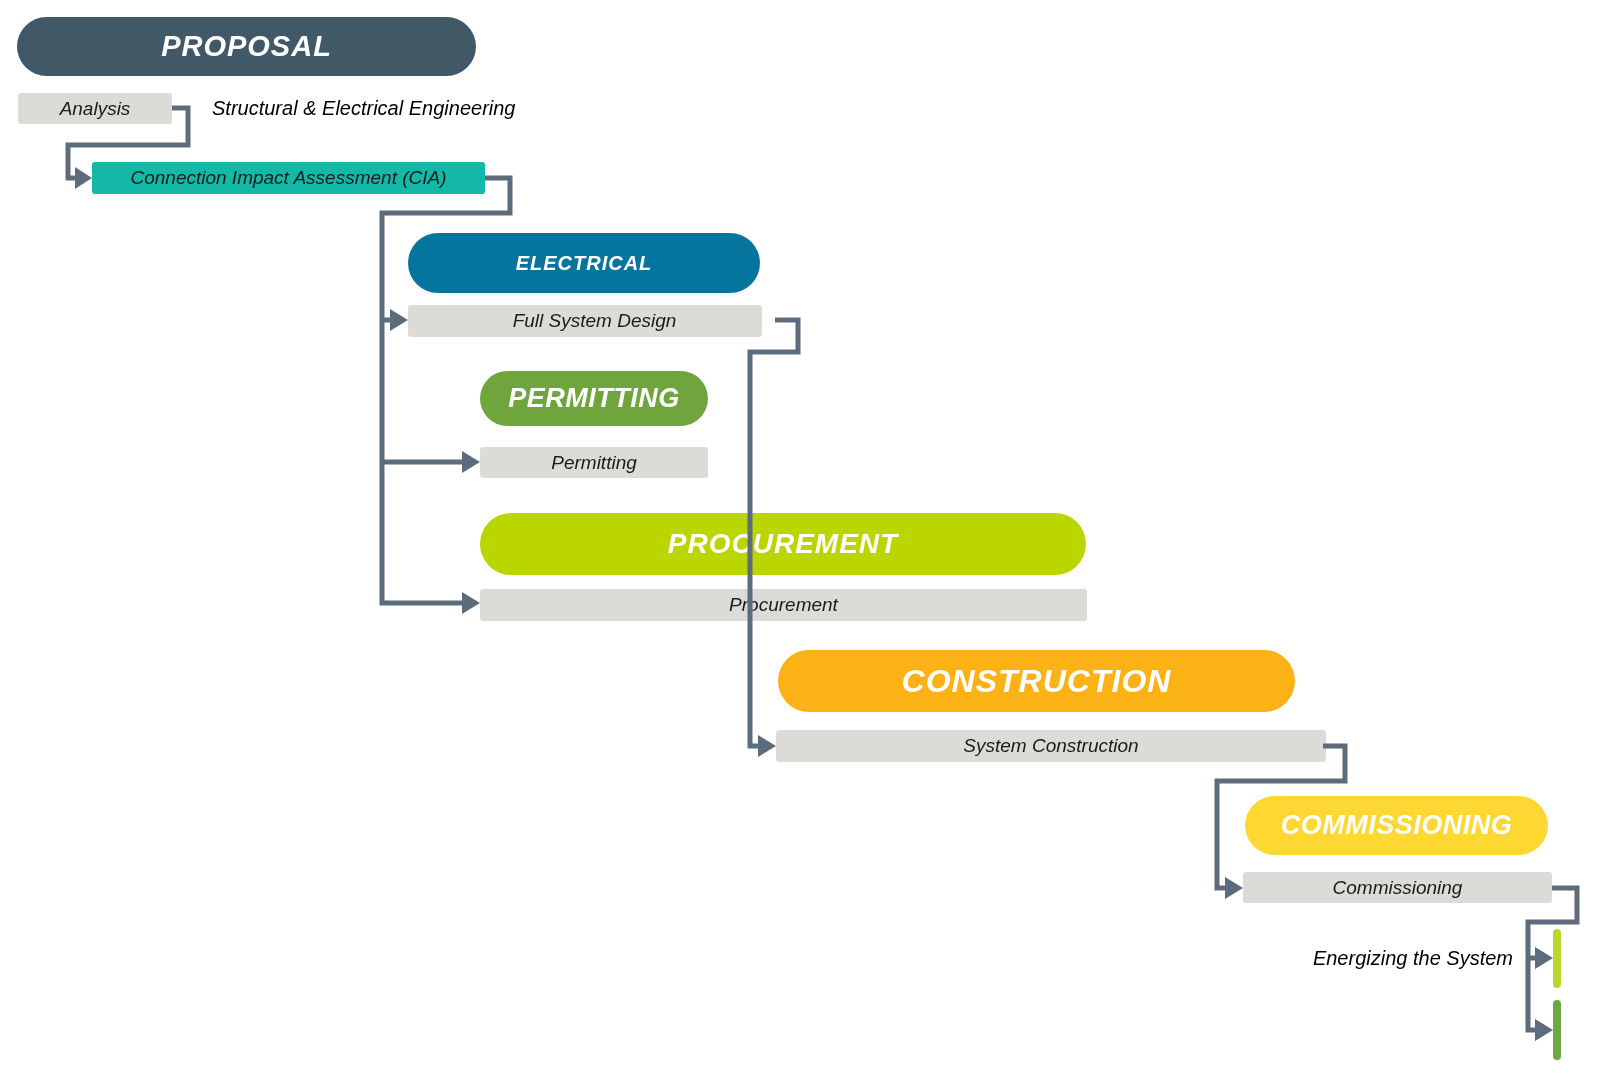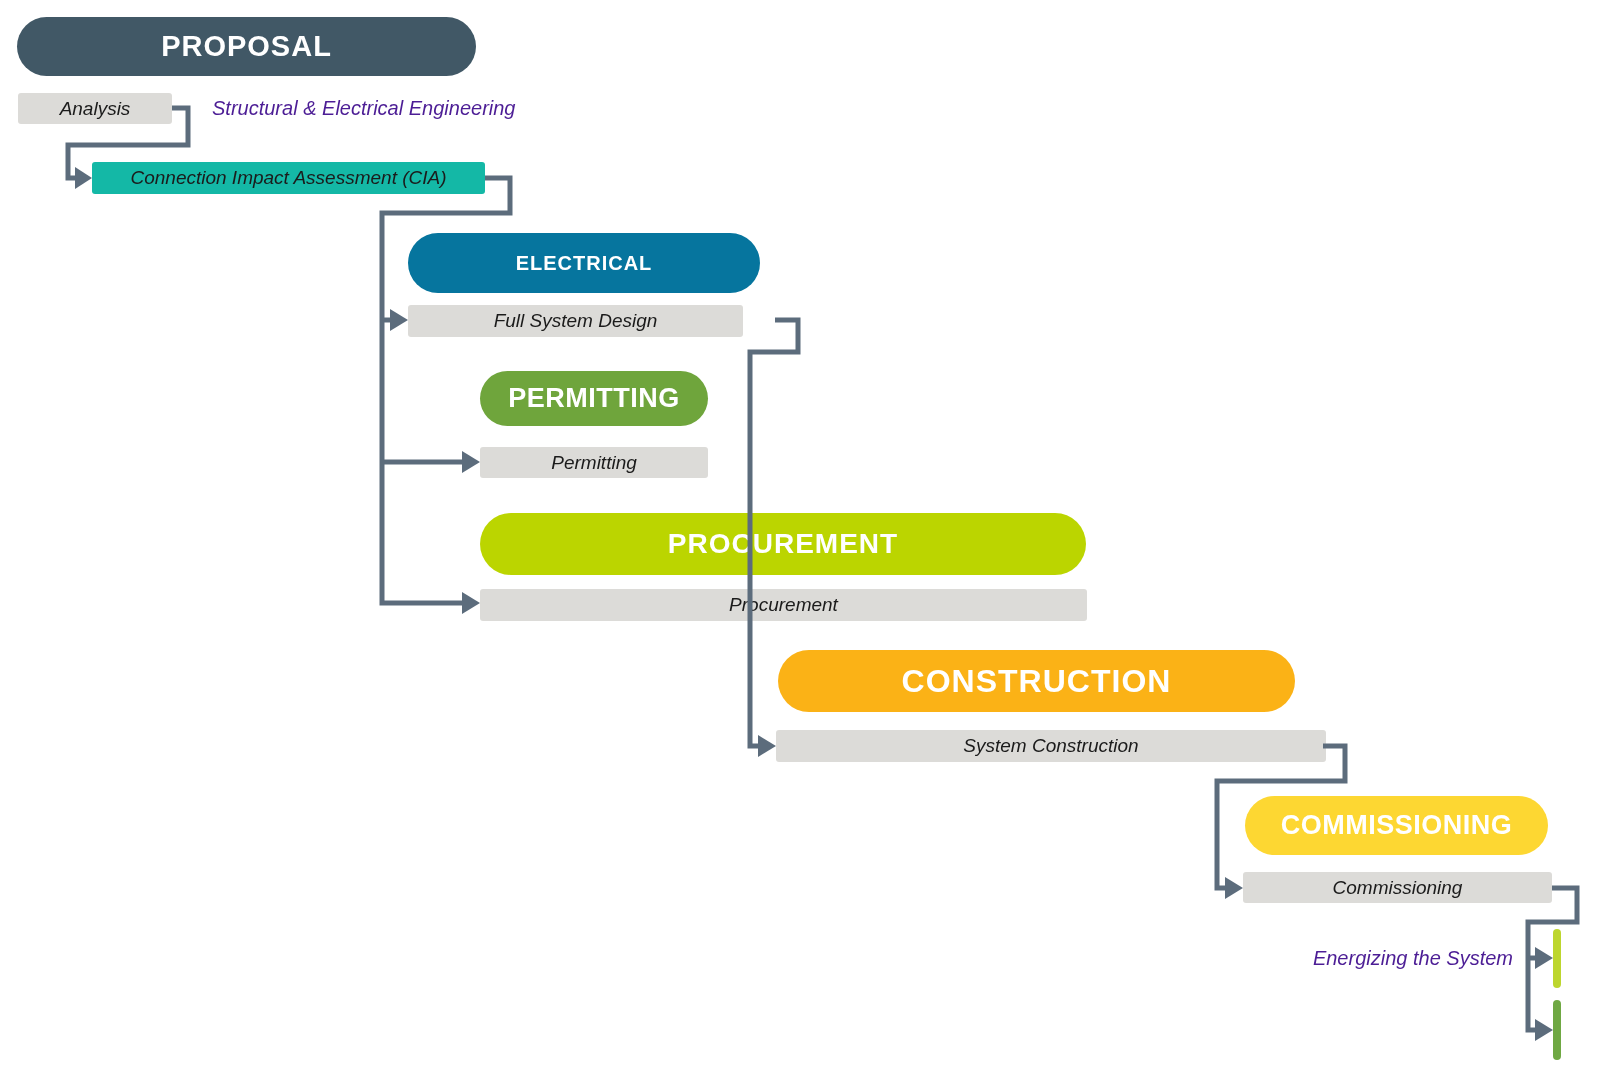--- a/index.html
+++ b/index.html
@@ -14,49 +14,50 @@
     position:absolute;left:0;top:0;width:1600px;height:1081px;
     z-index:5;pointer-events:none;
   }
   .connectors path{fill:none;stroke-width:5;}
   .pill{
     position:absolute;z-index:2;
     border-radius:999px;
     color:#ffffff;font-weight:bold;letter-spacing:1px;
     display:flex;align-items:center;justify-content:center;
     white-space:nowrap;
+    font-style:italic;
   }
   .task{
     position:absolute;z-index:1;
     background:#DCDBD8;border-radius:3px;
     color:#1b1b1b;font-style:italic;font-size:19px;
     display:flex;align-items:center;justify-content:center;
     white-space:nowrap;
   }
   .note{
     position:absolute;z-index:1;
-    color:#4c1d95;font-style:italic;font-size:20px;
+    color:#000000;font-style:italic;font-size:20px;
     display:flex;align-items:center;
     white-space:nowrap;
   }
   .note.right{justify-content:flex-end;}
   .milestone{position:absolute;z-index:2;border-radius:4px;}
 
   
   .p-proposal{left:17px;top:17px;width:459px;height:59px;background:#415866;font-size:29px;}
   .p-electrical{left:408px;top:233px;width:352px;height:60px;background:#06759E;font-size:20px;}
   .p-permitting{left:480px;top:371px;width:228px;height:55px;background:#6FA53C;font-size:27px;letter-spacing:.5px;}
   .p-procurement{left:480px;top:513px;width:606px;height:62px;background:#BBD500;font-size:28px;}
   .p-construction{left:778px;top:650px;width:517px;height:62px;background:#FBB216;font-size:32px;}
   .p-commissioning{left:1245px;top:796px;width:303px;height:59px;background:#FDD732;font-size:27px;letter-spacing:.5px;}
 
   
   .t-analysis{left:18px;top:93px;width:154px;height:31px;}
   .t-cia{left:92px;top:162px;width:393px;height:32px;}
-  .t-fsd{left:408px;top:305px;width:335px;height:32px;}
+  .t-fsd{left:408px;top:305px;width:335px;height:32px;padding-left:19px;}
   .t-permitting{left:480px;top:447px;width:228px;height:31px;}
   .t-procurement{left:480px;top:589px;width:607px;height:32px;}
   .t-sysconstruction{left:776px;top:730px;width:550px;height:32px;}
   .t-commissioning{left:1243px;top:872px;width:309px;height:31px;}
 
   
   .n-structural{left:212px;top:93px;height:31px;}
   .n-utilitycover{left:950px;top:872px;width:253px;height:31px;}
   .n-energizing{left:1250px;top:943px;width:263px;height:31px;text-align:right;}
   .n-operations{left:1130px;top:1015px;width:383px;height:31px;}

